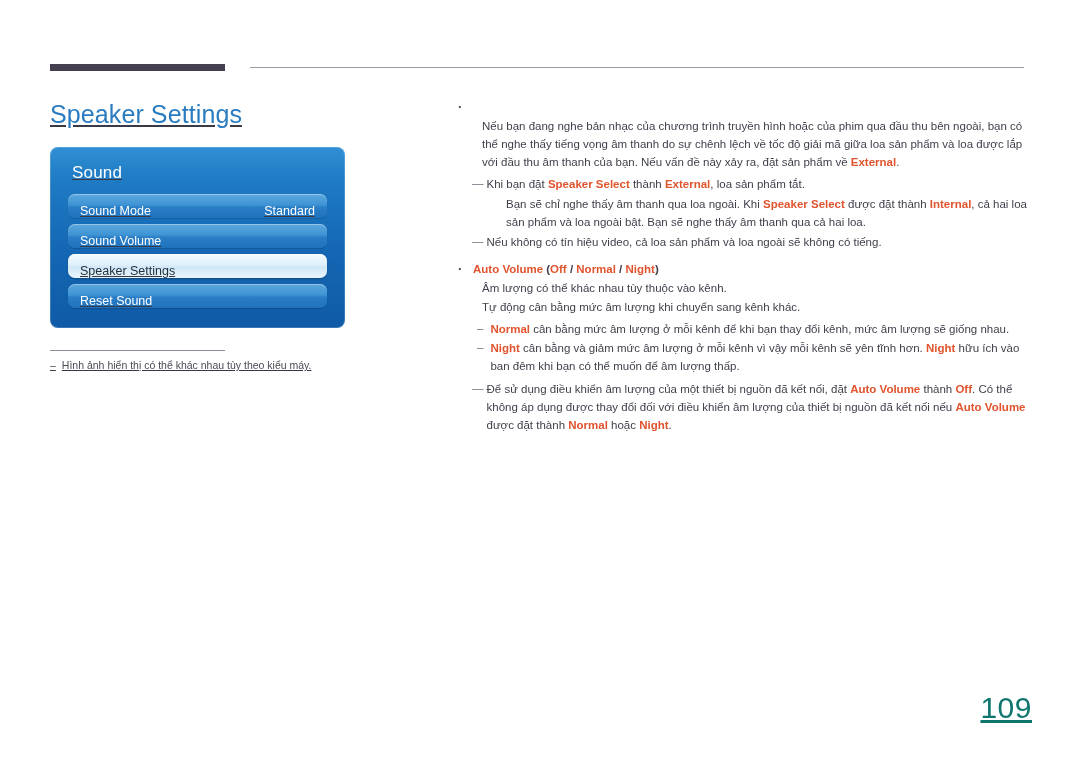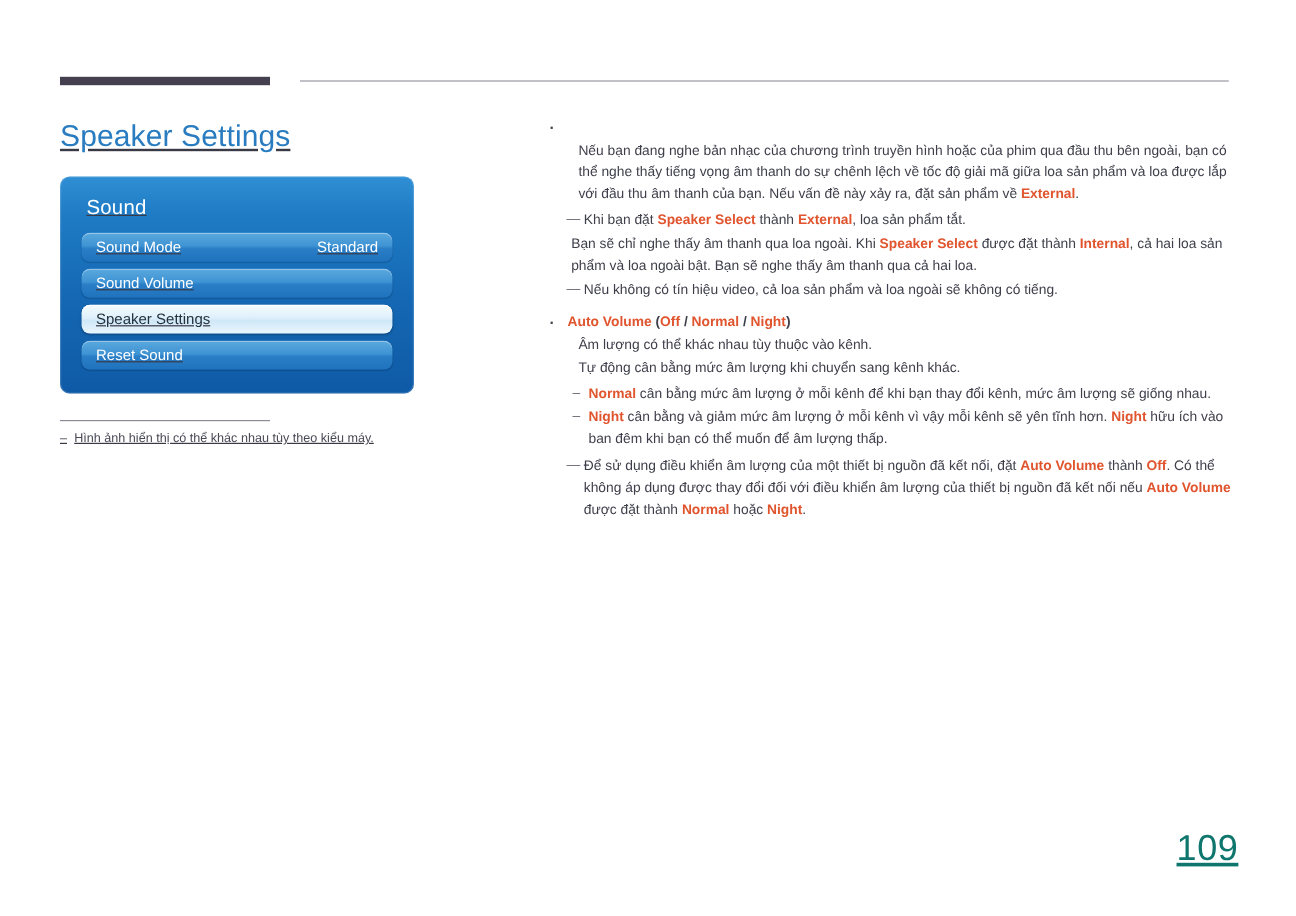--- a/index.html
+++ b/index.html
@@ -117,21 +117,21 @@
     color: #ffffff;
     font-size: 17px;
     margin: 2px 0 11px 4px;
     letter-spacing: 0.2px;
   }
   .osd-item {
     height: 24px;
     border-radius: 7px;
     margin-bottom: 6px;
     display: flex;
-    align-items: center;
+    align-items: flex-end;
     justify-content: space-between;
     padding: 0 12px;
     box-sizing: border-box;
     font-size: 12.5px;
     color: #ffffff;
     background: linear-gradient(to bottom, #5ba8dd 0%, #3f94d4 45%, #2a7ec6 55%, #1f72bd 100%);
     box-shadow: inset 0 1px 0 rgba(255,255,255,0.35), 0 1px 1px rgba(0,0,0,0.15);
   }
   .osd-item:last-child { margin-bottom: 0; }
   .osd-item.selected {
@@ -202,21 +202,21 @@
   }
   .note-em {
     flex: 0 0 auto;
     color: #6e6e7a;
     letter-spacing: -2px;
     line-height: 1.4;
     font-size: 11.5px;
   }
   .note-text { flex: 1 1 auto; }
   .note-cont {
-    margin-left: 18px;
+    margin-left: 48px;
     margin-bottom: 2px;
   }
   .subnote {
     display: flex;
     gap: 7px;
     align-items: flex-start;
     margin-left: 19px;
     margin-bottom: 1px;
   }
   .subnote-dash {

